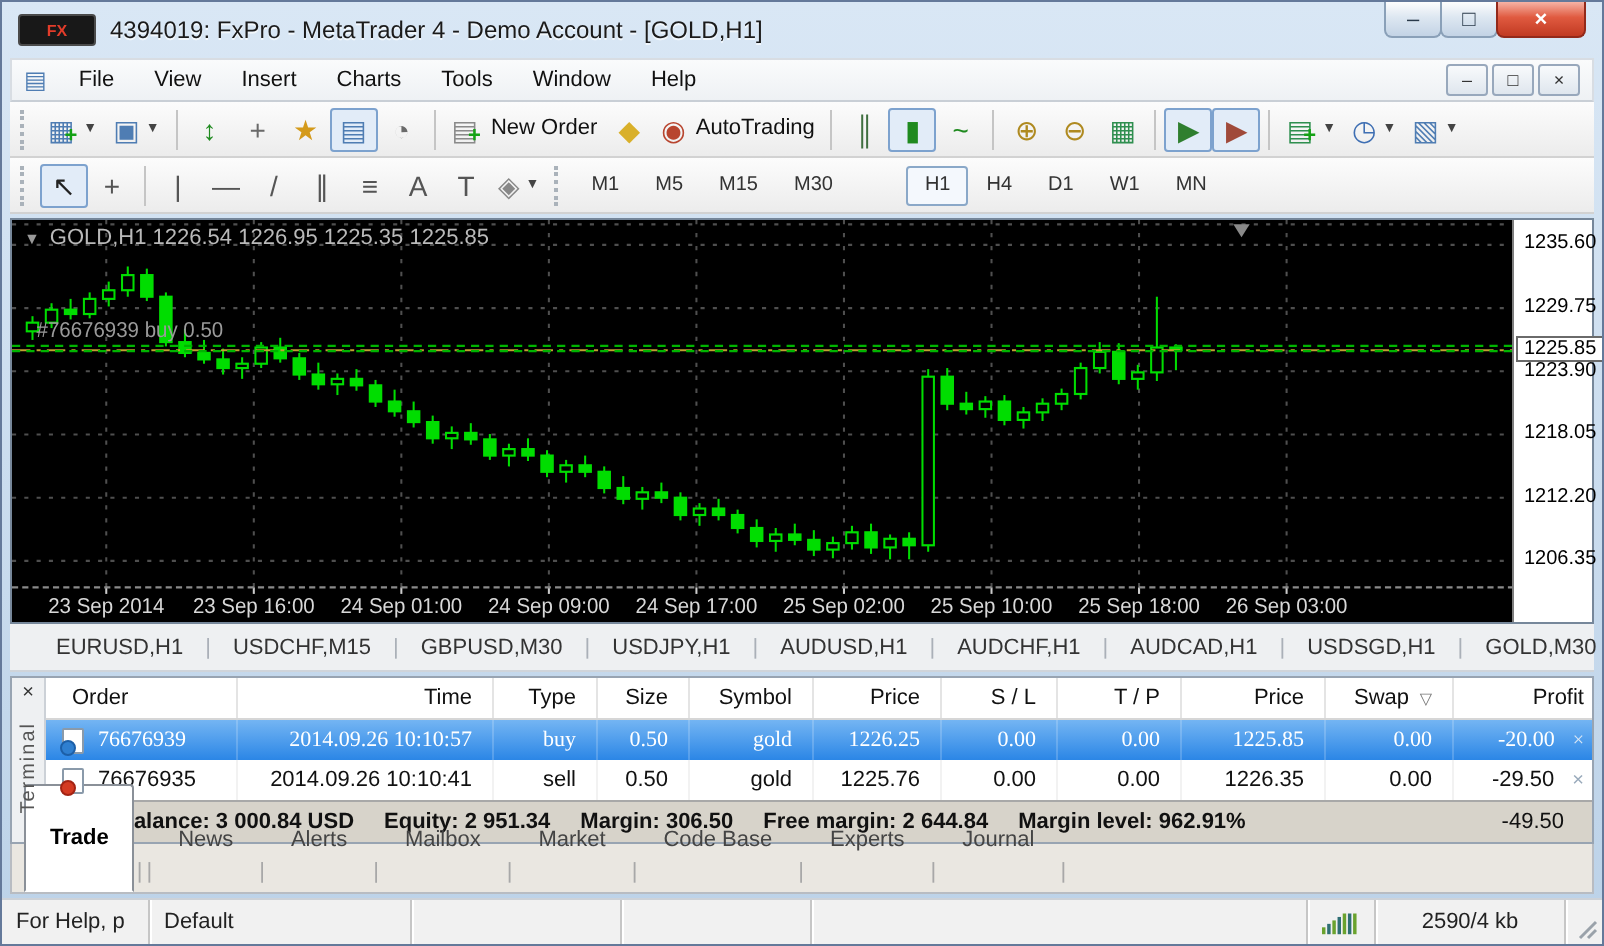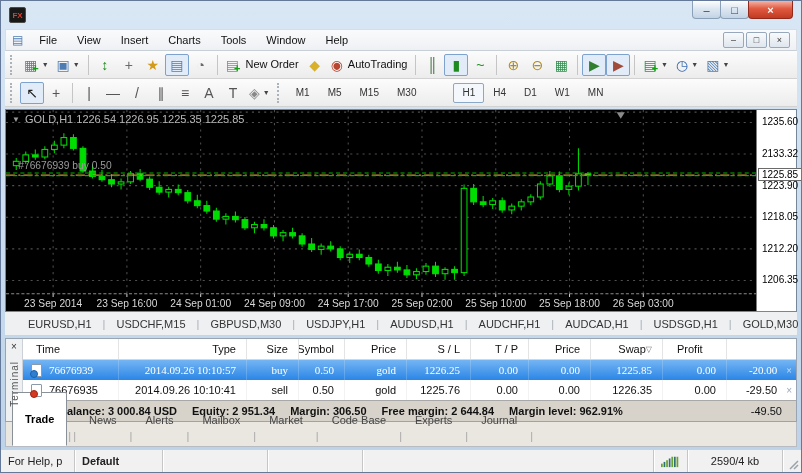--- a/index.html
+++ b/index.html
@@ -1,20 +1,20 @@
 <!DOCTYPE html>
 <html><head>
 <meta charset="utf-8">
 <style>
   html,body{margin:0;padding:0;background:#dfe9f4;font-family:"Liberation Sans",sans-serif;font-size:11px;color:#111;}
   *{box-sizing:border-box;}
   .window{position:relative;width:802px;height:473px;border:1px solid #64799a;background:linear-gradient(#d9e7f5,#bcd2e8);display:flex;flex-direction:column;overflow:hidden;}
   
   .titlebar{height:28px;display:flex;align-items:center;padding:0 8px;position:relative;}
-  .app-icon{width:17px;height:16px;background:#181818;border:1px solid #4a4a4a;border-radius:2px;color:#e23c2a;font-size:8px;font-weight:bold;display:flex;align-items:center;justify-content:center;}
+  .app-icon{width:39px;height:16px;background:#181818;border:1px solid #4a4a4a;border-radius:2px;color:#e23c2a;font-size:8px;font-weight:bold;display:flex;align-items:center;justify-content:center;}
   .title-text{margin-left:7px;font-size:12px;color:#1b1b1b;text-shadow:0 1px 0 rgba(255,255,255,.7);}
   .winbtns{position:absolute;top:0;right:8px;display:flex;}
   .wbtn{width:29px;height:18px;border:1px solid #8aa0b8;border-top:none;display:flex;align-items:center;justify-content:center;font-size:11px;color:#2a3a4a;background:linear-gradient(#fdfdfd,#dde7f1 45%,#c3d3e5);border-radius:0 0 4px 4px;margin-left:-1px;}
   .wbtn.close{width:45px;background:linear-gradient(#f6b3a5,#e05a40 45%,#c13a22);color:#fff;border-color:#93291a;font-weight:bold;}
   
   .menubar{height:22px;margin:0 4px;background:linear-gradient(#fafbfc,#eef1f4);border:1px solid #d8dde3;border-bottom-color:#c9cfd6;display:flex;align-items:center;padding:0 4px;}
   .mdi-icon{font-size:12px;color:#4f7db3;margin:0 6px 0 2px;}
   .mi{padding:3px 10px;color:#111;}
   .mdibtns{margin-left:auto;display:flex;gap:2px;padding-right:2px;}
   .mdib{width:21px;height:16px;border:1px solid #98a8bc;background:linear-gradient(#f8fafc,#dfe6ee);display:flex;align-items:center;justify-content:center;font-size:9px;color:#333;border-radius:2px;}
@@ -79,33 +79,34 @@
   .bal-ic{width:13px;height:13px;border:1px solid #9aa0a8;background:#ececec;color:#cf3010;font-size:9px;font-weight:bold;display:flex;align-items:center;justify-content:center;border-radius:2px;}
   
   .term-tabs{height:25px;margin:0 4px;background:#eae7e1;border:1px solid #b8bcc2;border-top:none;display:flex;align-items:flex-end;padding:0 6px;color:#444;}
   .ttab{padding:20px 12px;}
   .ttab.active{background:#fff;border:1px solid #8a9098;border-bottom:1px solid #fff;font-weight:bold;color:#000;border-radius:2px 2px 0 0;}
   .ttsep{color:#a8a8a8;margin:0 1px 4px 1px;}
   
   .statusbar{height:23px;margin-top:2px;background:#f1f1f1;border-top:1px solid #cdd2d8;display:flex;align-items:stretch;font-size:11px;color:#222;}
   .sb{display:flex;align-items:center;padding:0 7px;border-right:1px solid #c6c6c6;box-shadow:1px 0 0 #fff;white-space:nowrap;overflow:hidden;}
   .sb-help{width:74px;}
-  .sb-profile{width:88px;font-weight:bold;}
+  .sb-profile{width:131px;}
   .sb-a{width:105px;} .sb-b{width:95px;} .sb-c{flex:1;}
   .sb-conn{width:34px;justify-content:center;}
   .sb-traffic{width:95px;justify-content:center;}
   .sb-grip{width:18px;border-right:none;box-shadow:none;display:flex;align-items:flex-end;justify-content:flex-end;padding:0 2px 2px 0;}
 </style>
 </head>
 <body>
 
 <div class="window">
 
   <div class="titlebar">
     <div class="app-icon">FX</div>
+    <div class="title-text">4394019: FxPro - MetaTrader 4 - Demo Account - [GOLD,H1]</div>
     <div class="winbtns">
       <div class="wbtn">–</div>
       <div class="wbtn">□</div>
       <div class="wbtn close">×</div>
     </div>
   </div>
 
   <div class="menubar">
     <span class="mdi-icon">▤</span>
     <span class="mi">File</span>
@@ -416,21 +417,21 @@
           <line x1="0" y1="60.70000000000006" x2="732" y2="60.70000000000006" stroke="#00B400" stroke-dasharray="4,3"></line>
           <polygon points="596,2 604,2 600,8" fill="#8a8a8a"></polygon>
         </svg>
       <div class="chead">
         <span class="tri">▼</span>
         <span>GOLD,H1  1226.54 1226.95 1225.35 1225.85</span>
       </div>
     </div>
     <div class="price-axis" id="paxis">
         <div class="ptick" style="top: calc(6.18% - 6px);">1235.60</div>
-        <div class="ptick" style="top: calc(21.91% - 6px);">2133.32</div>
+        <div class="ptick" style="top: calc(21.91% - 6px);">1229.75</div>
         <div class="ptick" style="top: calc(37.63% - 6px);">1223.90</div>
         <div class="ptick" style="top: calc(53.36% - 6px);">1218.05</div>
         <div class="ptick" style="top: calc(69.09% - 6px);">1212.20</div>
         <div class="ptick" style="top: calc(84.81% - 6px);">1206.35</div>
         <div class="pcur" style="top: calc(32.39% - 7px);">1225.85</div>
       </div>
   </div>
 
   <div class="chart-tabs" id="charttabs">
       <span class="ctab">EURUSD,H1</span>
@@ -452,20 +453,21 @@
       <span class="ctab">GOLD,M30</span>
     </div>
 
   <div class="terminal-block">
     <div class="term-side">
       <span class="term-close">×</span>
       <span class="term-vlabel">Terminal</span>
     </div>
     <div class="term-main">
       <div class="trow thead">
+        <div>Order</div>
         <div>Time</div>
         <div>Type</div>
         <div>Size</div>
         <div>Symbol</div>
         <div>Price</div>
         <div>S / L</div>
         <div>T / P</div>
         <div>Price</div>
         <div>
             <span>Swap</span>

